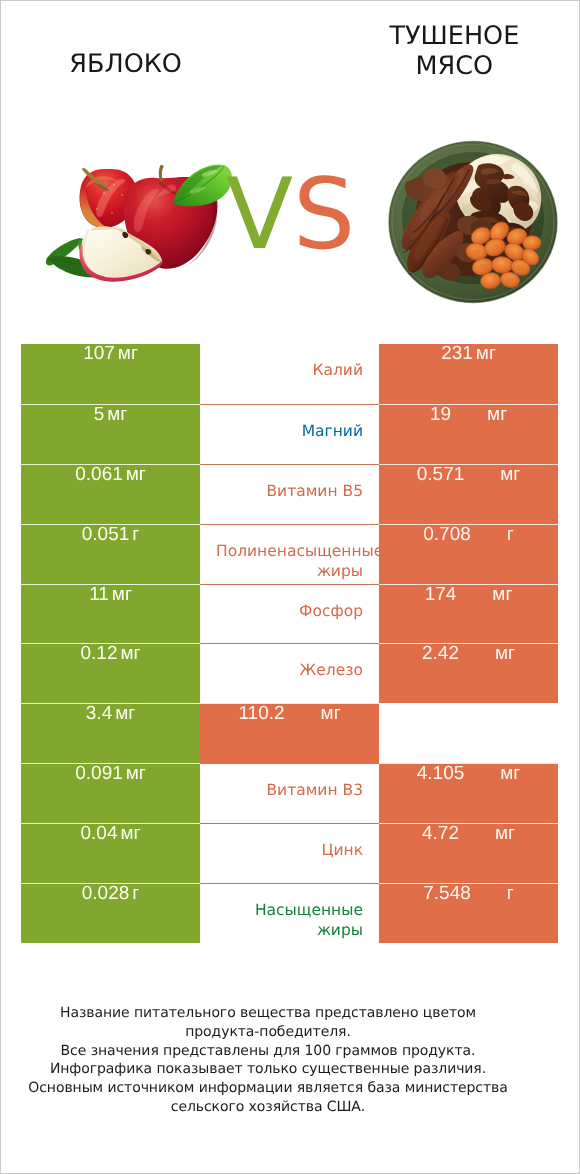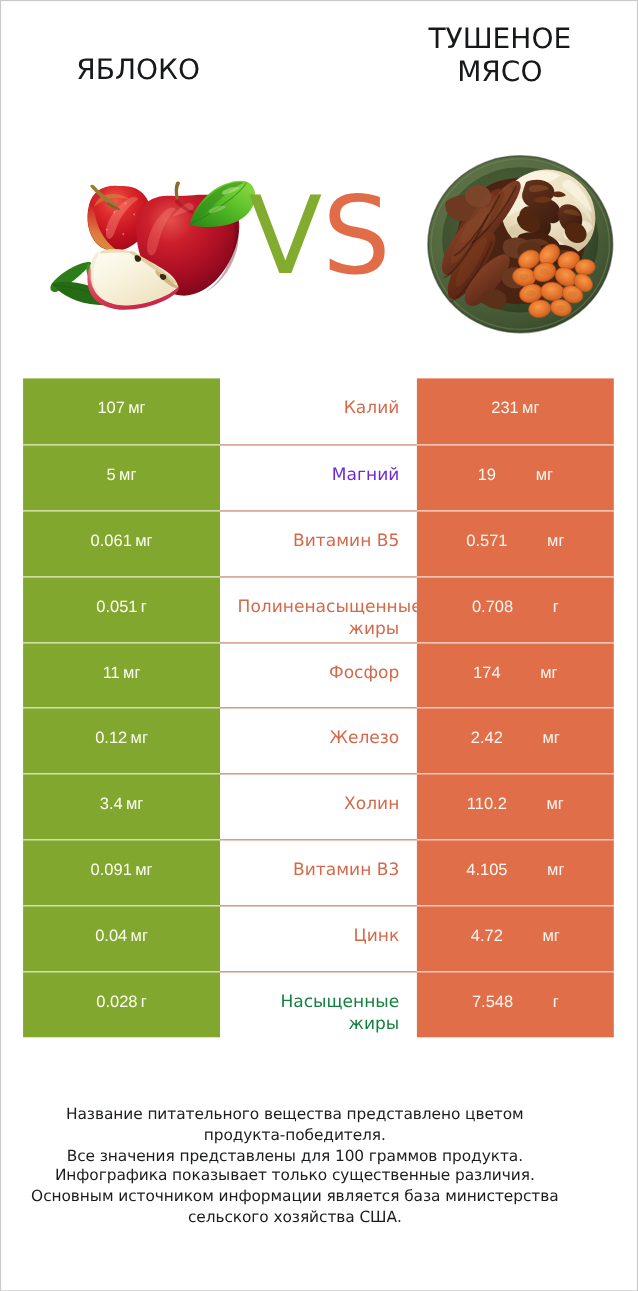--- a/index.html
+++ b/index.html
@@ -15,21 +15,21 @@
   .img-apple{position:absolute;left:40px;top:155px;}
   .img-stew{position:absolute;left:385px;top:138px;}
   .vs{position:absolute;left:225.9px;top:166.2px;font-family:"DejaVu Sans",sans-serif;font-size:98px;line-height:98px;font-weight:400;}
   .vs .v{color:#82AC2F;}
   .vs .s{color:#E06D48;}
   .table{position:absolute;left:21px;top:344px;width:537px;}
   .row{display:flex;height:59.9px;position:relative;}
   .row+.row .cl{border-top:1px solid #e8f2d3;}
   .row+.row .cr{border-top:1px solid #fbe4dc;gap:33px;}
   .row+.row .cm{border-top:1px solid #c4755a;}
-  .cell{display:flex;align-items:center;justify-content:center;text-align:center;width:179px;box-sizing:border-box;font-size:15px;line-height:19px;padding-bottom:6px;}
+  .cell{display:flex;align-items:flex-start;justify-content:center;text-align:center;width:179px;box-sizing:border-box;font-size:19px;line-height:19px;padding-bottom:6px;}
   .cl{background:#81A72E;color:#fdfff4;}
   .cr{background:#E06E49;color:#fff6f0;}
   .cm{background:#ffffff;font-family:"DejaVu Sans",sans-serif;font-size:15.5px;line-height:20.2px;overflow:hidden;padding:16px 16px 0 16px;align-items:flex-start;text-align:right;}
   .cell .u{margin-left:3px;}
   .nm{display:block;width:147px;}
   .note{position:absolute;left:0;top:1004px;width:536px;text-align:center;font-family:"DejaVu Sans",sans-serif;font-size:14px;line-height:18.8px;color:#1a1c1e;letter-spacing:-0.08px;}
 </style>
 </head>
 <body>
 
@@ -247,21 +247,21 @@
         <div class="cell cr">
           <span class="n">231</span>
           <span class="u">мг</span>
         </div>
       </div>
       <div class="row">
         <div class="cell cl">
           <span class="n">5</span>
           <span class="u">мг</span>
         </div>
-        <div class="cell cm" style="color: #6d28d9;">
+        <div class="cell cm" style="color: #0369a1;">
           <span class="nm">Магний</span>
         </div>
         <div class="cell cr">
           <span class="n">19</span>
           <span class="u">мг</span>
         </div>
       </div>
       <div class="row">
         <div class="cell cl">
           <span class="n">0.061</span>
@@ -311,23 +311,20 @@
         </div>
         <div class="cell cr">
           <span class="n">2.42</span>
           <span class="u">мг</span>
         </div>
       </div>
       <div class="row">
         <div class="cell cl">
           <span class="n">3.4</span>
           <span class="u">мг</span>
-        </div>
-        <div class="cell cm" style="color: rgb(212, 105, 74);">
-          <span class="nm">Холин</span>
         </div>
         <div class="cell cr">
           <span class="n">110.2</span>
           <span class="u">мг</span>
         </div>
       </div>
       <div class="row">
         <div class="cell cl">
           <span class="n">0.091</span>
           <span class="u">мг</span>

